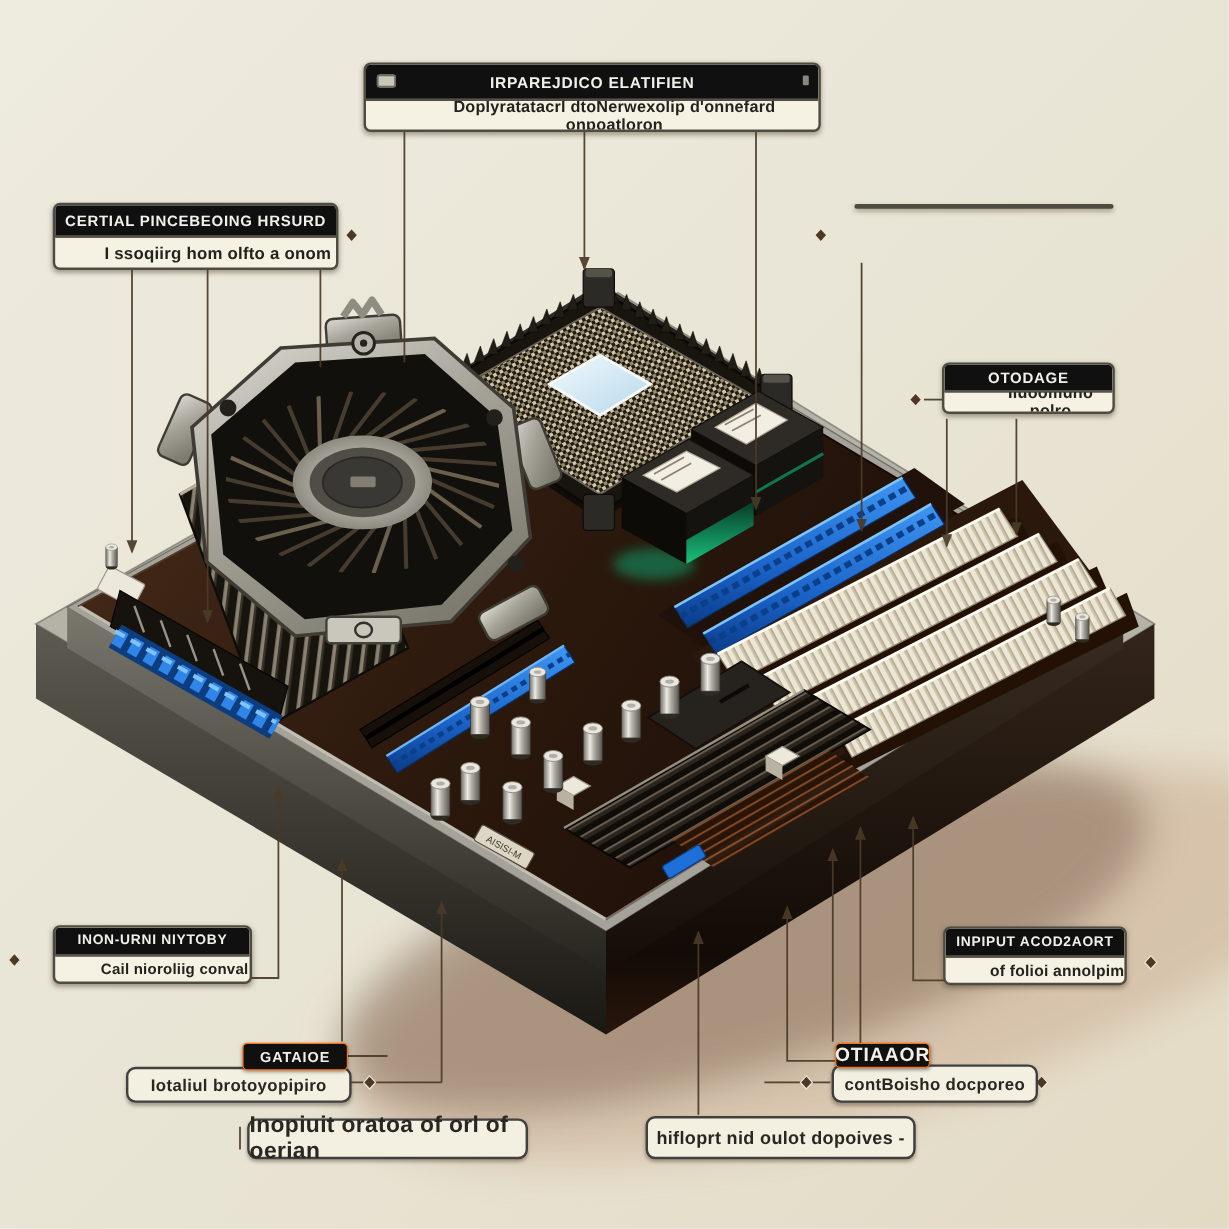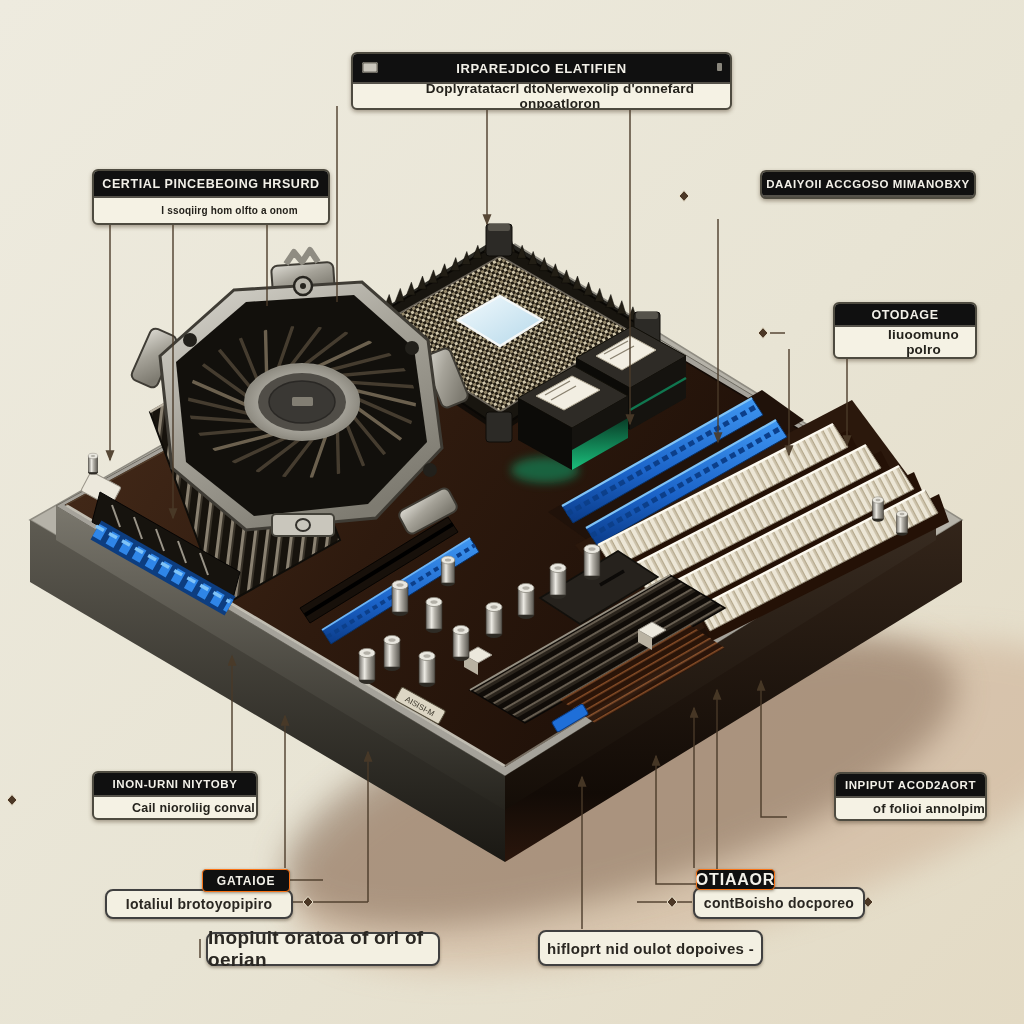--- a/index.html
+++ b/index.html
@@ -5,21 +5,21 @@
   html,body{margin:0;padding:0;}
   body{
     width:1024px;height:1024px;position:relative;overflow:hidden;
     font-family:"Liberation Sans", sans-serif;
     background:linear-gradient(135deg,#eeebdf 0%,#e8e4d4 55%,#e3dac4 100%);
   }
   #board-svg{position:absolute;left:0;top:0;z-index:1;}
   
   .label{
     position:absolute;z-index:5;border:2px solid #4e4b40;border-radius:6px;
-    background:#f5f2e4;box-shadow:0 2px 4px rgba(70,55,35,.45);overflow:hidden;margin-left:48px;
+    background:#f5f2e4;box-shadow:0 2px 4px rgba(70,55,35,.45);overflow:hidden;
   }
   .bar{
     position:relative;background:#101010;color:#f2f0e8;font-weight:bold;
     text-align:center;letter-spacing:.6px;border-bottom:2px solid #55524a;
     display:flex;align-items:center;justify-content:center;
   }
   .sub{
     font-weight:600;color:#24221c;text-align:center;letter-spacing:.2px;
     display:flex;align-items:center;justify-content:center;padding-left:37px;
   }
@@ -465,30 +465,29 @@
   <div class="bar" style="height:28px;font-size:13px">
     <span class="winicon"></span>
     <span>IRPAREJDICO ELATIFIEN</span>
     <span class="bardot"></span>
   </div>
   <div class="sub" style="height:24px;font-size:13.5px">Doplyratatacrl dtoNerwexolip d'onnefard onpoatloron</div>
 </div>
 
 <div class="label" style="left:44px;top:169px;width:234px">
   <div class="bar" style="height:25px;font-size:12.5px">CERTIAL PINCEBEOING HRSURD</div>
-  <div class="sub" style="height:25px;font-size:10px">I ssoqiirg hom olfto a onom</div>
+  <div class="sub" style="height:25px;font-size:14px">I ssoqiirg hom olfto a onom</div>
 </div>
 
 <div class="label" style="left:712px;top:170px;width:212px">
-  <div class="bar" style="height:23px;font-size:11.5px">DAAIYOII ACCGOSO MIMANOBXY</div>
 </div>
 
 <div class="label" style="left:785px;top:302px;width:140px">
   <div class="bar" style="height:21px;font-size:12.5px">OTODAGE</div>
-  <div class="sub" style="height:30px;font-size:13.5px">Iiuoomuno polro</div>
+  <div class="sub" style="height:16px;font-size:13.5px">Iiuoomuno polro</div>
 </div>
 
 <div class="label" style="left:44px;top:771px;width:162px">
   <div class="bar" style="height:22px;font-size:11.5px">INON-URNI NIYTOBY</div>
   <div class="sub" style="height:21px;font-size:12.5px">Cail nioroliig conval</div>
 </div>
 
 <div class="chip" style="left:202px;top:869px;width:86px;height:21px;font-size:12px">GATAIOE</div>
 <div class="capbox" style="left:105px;top:889px;width:184px;height:26px;font-size:14px">Iotaliul brotoyopipiro</div>
 

